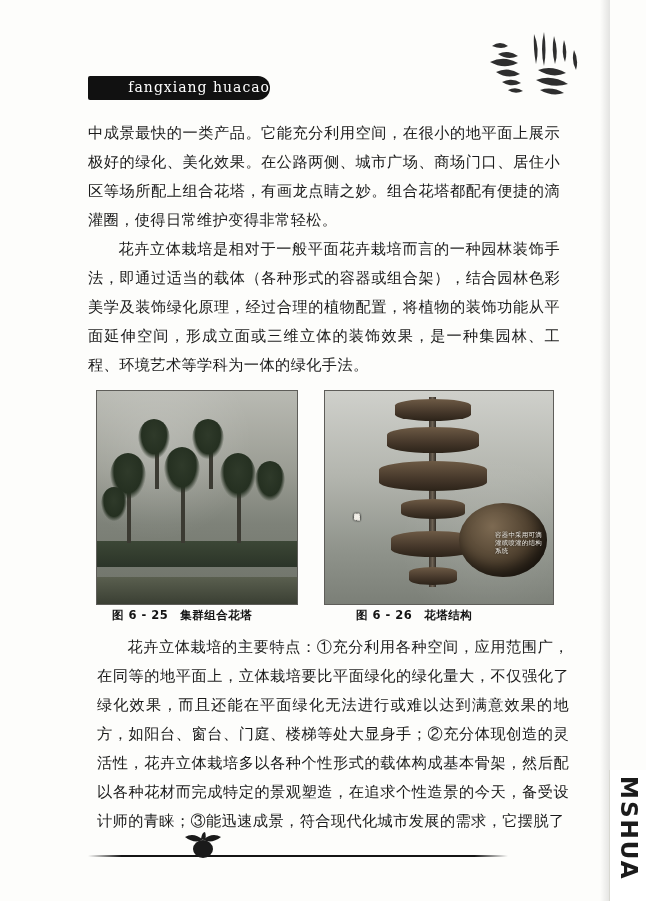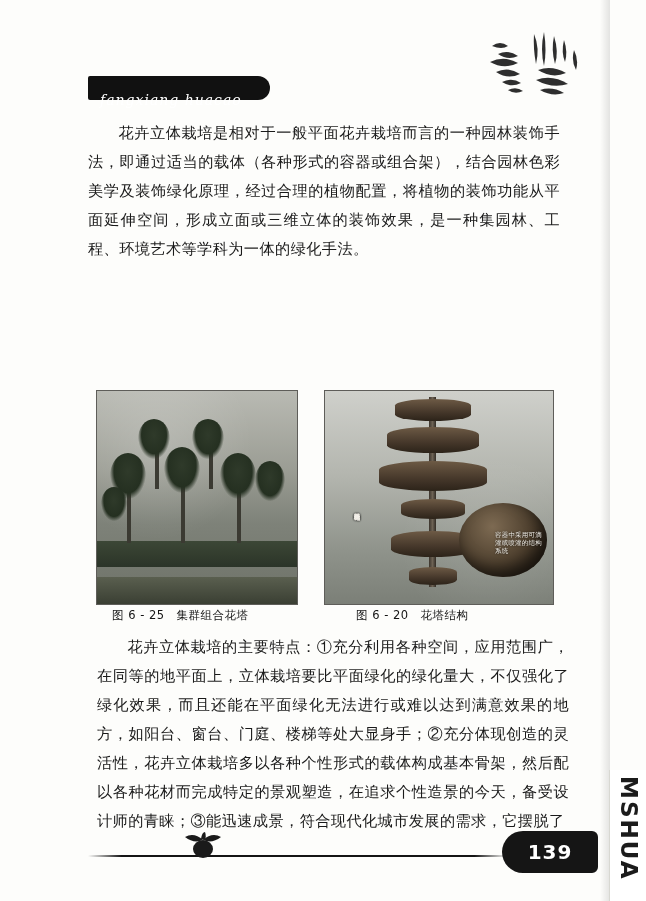--- a/index.html
+++ b/index.html
@@ -23,25 +23,25 @@
     top: 76px;
     width: 182px;
     height: 24px;
     background: #111111;
     border-radius: 2px 12px 12px 2px;
   }
   .header-banner .banner-text {
     display: block;
     color: #ffffff;
     font-family: "DejaVu Serif", serif;
-    font-style: italic;
     font-size: 14px;
     letter-spacing: 1px;
-    padding: 16px 0 0 12px;
+    padding: 3px 0 0 12px;
     white-space: nowrap;
+    text-align: right;
   }
 
   .header-deco {
     position: absolute;
     right: 58px;
     top: 28px;
     width: 110px;
     height: 72px;
     opacity: 0.92;
   }
@@ -159,21 +159,21 @@
   .callout-vertical {
     writing-mode: vertical-rl;
     text-orientation: upright;
   }
 
   .fig-caption {
     position: absolute;
     font-family: "DejaVu Sans", sans-serif;
     font-size: 11.5px;
     color: #141414;
-    font-weight: normal;
+    font-weight: bold;
     letter-spacing: 0.5px;
     white-space: nowrap;
   }
   .cap-left  { left: 24px;  top: 218px; }
   .cap-right { left: 268px; top: 218px; }
 
   
   .body-text-2 {
     position: absolute;
     left: 88px;
@@ -275,20 +275,21 @@
         <path d="M86 12 q4 12 1 22 q-4 -10 -1 -22z"></path>
         <path d="M60 42 q14 -5 28 3 q-14 6 -28 -3z"></path>
         <path d="M58 52 q16 -6 32 4 q-16 5 -32 -4z"></path>
         <path d="M62 62 q12 -4 24 3 q-12 4 -24 -3z"></path>
         <path d="M96 22 q5 10 2 20 q-5 -9 -2 -20z"></path>
       </g>
     </svg>
   </div>
 
   <div class="body-text">
+    <p>中成景最快的一类产品。它能充分利用空间，在很小的地平面上展示极好的绿化、美化效果。在公路两侧、城市广场、商场门口、居住小区等场所配上组合花塔，有画龙点睛之妙。组合花塔都配有便捷的滴灌圈，使得日常维护变得非常轻松。</p>
     <p class="indent">花卉立体栽培是相对于一般平面花卉栽培而言的一种园林装饰手法，即通过适当的载体（各种形式的容器或组合架），结合园林色彩美学及装饰绿化原理，经过合理的植物配置，将植物的装饰功能从平面延伸空间，形成立面或三维立体的装饰效果，是一种集园林、工程、环境艺术等学科为一体的绿化手法。</p>
   </div>
 
   <div class="figures">
 
     <div class="fig fig-left">
       <div class="hedge" style="top:150px;height:26px;"></div>
       <div class="hedge" style="top:186px;height:27px;background:linear-gradient(180deg,#5a5f4f,#3a3f33);"></div>
       <div class="trunk" style="left:30px;top:92px;height:60px;"></div>
       <div class="trunk" style="left:84px;top:88px;height:64px;"></div>
@@ -311,41 +312,38 @@
       <div class="tier" style="left:54px;top:70px;width:108px;height:30px;"></div>
       <div class="tier" style="left:76px;top:108px;width:64px;height:20px;"></div>
       <div class="tier" style="left:66px;top:140px;width:84px;height:26px;"></div>
       <div class="tier" style="left:84px;top:176px;width:48px;height:18px;"></div>
       <div class="bowl"></div>
       <div class="callout callout-vertical" style="left:28px;top:98px;">组合花塔基本结构</div>
       <div class="callout" style="left:170px;top:122px;width:52px;">容器中采用可滴灌或喷灌的结构系统</div>
     </div>
 
     <div class="fig-caption cap-left">图 6 - 25　集群组合花塔</div>
-    <div class="fig-caption cap-right">图 6 - 20　花塔结构</div>
+    <div class="fig-caption cap-right">图 6 - 26　花塔结构</div>
   </div>
 
   <div class="body-text-2">
     <p class="indent">花卉立体栽培的主要特点：①充分利用各种空间，应用范围广，在同等的地平面上，立体栽培要比平面绿化的绿化量大，不仅强化了绿化效果，而且还能在平面绿化无法进行或难以达到满意效果的地方，如阳台、窗台、门庭、楼梯等处大显身手；②充分体现创造的灵活性，花卉立体栽培多以各种个性形式的载体构成基本骨架，然后配以各种花材而完成特定的景观塑造，在追求个性造景的今天，备受设计师的青睐；③能迅速成景，符合现代化城市发展的需求，它摆脱了</p>
   </div>
 
   <div class="footer-rule"></div>
   <div class="footer-orn">
     <svg viewBox="0 0 46 30" width="46" height="30" aria-hidden="true">
       <g fill="#1a1a1a">
         <ellipse cx="23" cy="17" rx="10" ry="9"></ellipse>
         <path d="M23 8 q-9 -8 -18 -3 q9 7 18 3z"></path>
         <path d="M23 8 q9 -8 18 -3 q-9 7 -18 3z"></path>
         <path d="M21 7 q1 -7 4 -7 q2 5 -1 8z"></path>
       </g>
     </svg>
   </div>
 
-  <div class="page-number-tab">
-    <span>139</span>
-  </div>
 
   <div class="edge-shadow"></div>
   <div class="side-tab">
     <span>MSHUA</span>
   </div>
 
 </div>
 
 </body></html>

